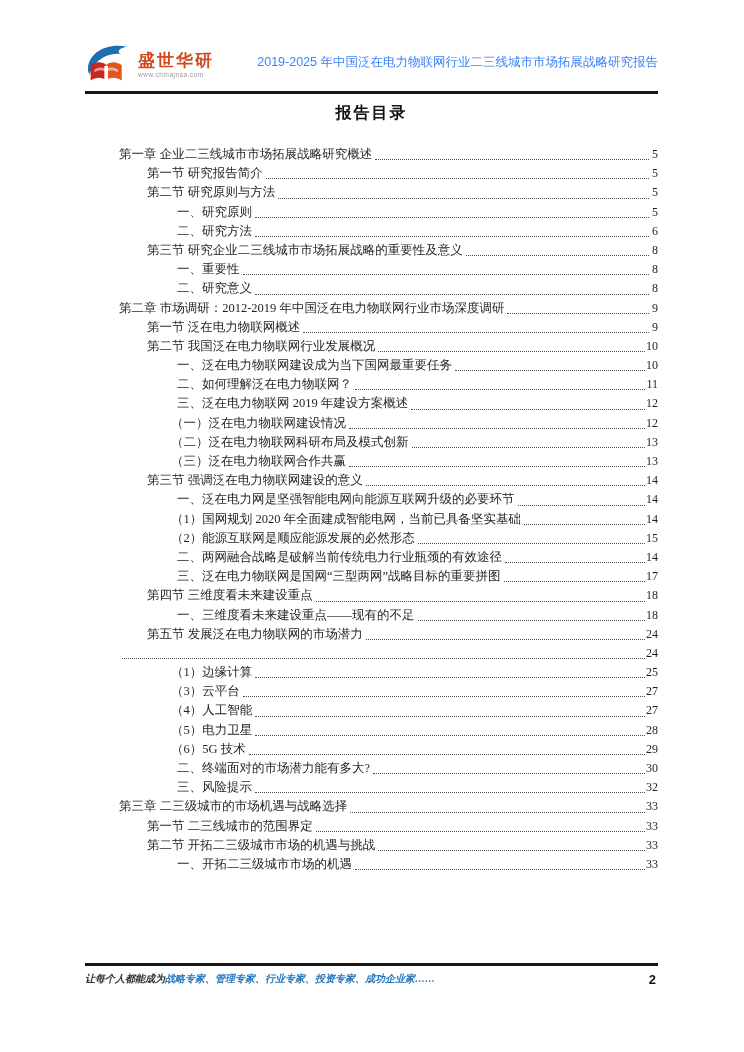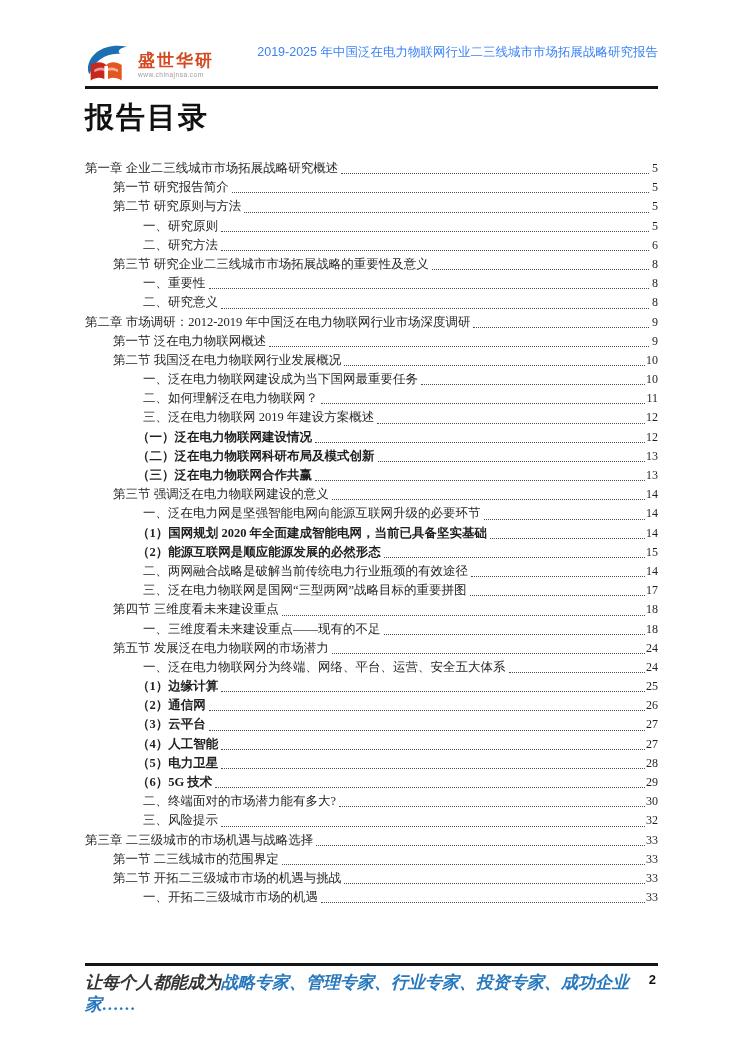--- a/index.html
+++ b/index.html
@@ -12,22 +12,23 @@
     padding:0 86px 0 85px;
     font-family:"Liberation Serif","DejaVu Serif",serif;
     color:#1f1f1f;
     overflow:hidden;
   }
   
   .header{
     padding-top:44px;
     display:flex;
     justify-content:space-between;
-    align-items:flex-start;
+    align-items:center;
     border-bottom:3px solid #151515;
+    padding-bottom:5px;
   }
   .logo{display:flex;align-items:center;gap:7px;}
   .logo-icon{width:46px;height:42px;flex:0 0 auto;}
   .brand-block{display:flex;flex-direction:column;line-height:1;}
   .brand-name{
     font-family:"Liberation Sans","DejaVu Sans",sans-serif;
     font-weight:bold;font-size:17px;letter-spacing:2px;
     color:var(--brand-orange,#d4491f);
   }
   .brand-url{
@@ -36,52 +37,53 @@
   }
   .report-title{
     font-family:"Liberation Sans","DejaVu Sans",sans-serif;
     font-size:12.5px;color:#3b82f6;
     padding-bottom:6px;white-space:nowrap;
   }
   
   .doc-heading{
     margin:9px 0 0 0;
     font-family:"Liberation Sans","DejaVu Sans",sans-serif;
-    font-size:29px;font-weight:bold;color:#111;
+    font-size:16px;font-weight:bold;color:#111;
     letter-spacing:2px;
+    text-align:center;
   }
   
-  .toc{margin-top:21px;}
+  .toc{margin-top:21px;margin-left:34px;}
   .toc-row{
     display:flex;align-items:baseline;
     height:19.2px;
     font-size:12.5px;line-height:19.2px;
     white-space:nowrap;
   }
   .toc-row.lvl1 .toc-label{padding-left:28px;}
   .toc-row.lvl2 .toc-label{padding-left:58px;}
-  .toc-row.lvl3 .toc-label{padding-left:52px;font-weight:bold;}
+  .toc-row.lvl3 .toc-label{padding-left:52px;}
   .toc-label{flex:0 0 auto;color:#1f1f1f;}
   .toc-leader{
     flex:1 1 auto;align-self:flex-end;
     border-bottom:1.5px dotted #4c4c4c;
     margin:0 1px 4px 3px;height:0;
   }
   .toc-page{flex:0 0 auto;font-size:12px;color:#1f1f1f;min-width:8px;text-align:right;}
   
   .footer-rule{
     position:absolute;left:85px;right:86px;top:963px;
     border-top:3px solid #151515;height:0;
   }
   .footer{
     position:absolute;left:85px;right:86px;top:972px;
     display:flex;justify-content:space-between;align-items:flex-start;
   }
   .footer-slogan{
-    font-size:17px;font-style:italic;line-height:1.3;
+    font-size:10px;font-style:italic;line-height:1.3;
   }
   .slogan-prefix{color:#333;font-weight:bold;}
   .slogan-highlight{color:var(--footer-blue,#2878be);font-weight:bold;}
   .footer-page-number{
     font-family:"Liberation Sans","DejaVu Sans",sans-serif;
     font-size:13px;font-weight:bold;color:#111;padding-right:2px;
   }
 </style>
 </head>
 <body>
@@ -233,33 +235,27 @@
       <span class="toc-label">一、三维度看未来建设重点——现有的不足</span>
       <span class="toc-leader"></span>
       <span class="toc-page">18</span>
     </div>
       <div class="toc-row lvl1">
       <span class="toc-label">第五节 发展泛在电力物联网的市场潜力</span>
       <span class="toc-leader"></span>
       <span class="toc-page">24</span>
     </div>
       <div class="toc-row lvl2">
-      <span class="toc-label">一、泛在电力物联网分为终端、网络、平台、运营、安全五大体系</span>
       <span class="toc-leader"></span>
       <span class="toc-page">24</span>
     </div>
       <div class="toc-row lvl3">
       <span class="toc-label">（1）边缘计算</span>
       <span class="toc-leader"></span>
       <span class="toc-page">25</span>
-    </div>
-      <div class="toc-row lvl3">
-      <span class="toc-label">（2）通信网</span>
-      <span class="toc-leader"></span>
-      <span class="toc-page">26</span>
     </div>
       <div class="toc-row lvl3">
       <span class="toc-label">（3）云平台</span>
       <span class="toc-leader"></span>
       <span class="toc-page">27</span>
     </div>
       <div class="toc-row lvl3">
       <span class="toc-label">（4）人工智能</span>
       <span class="toc-leader"></span>
       <span class="toc-page">27</span>

